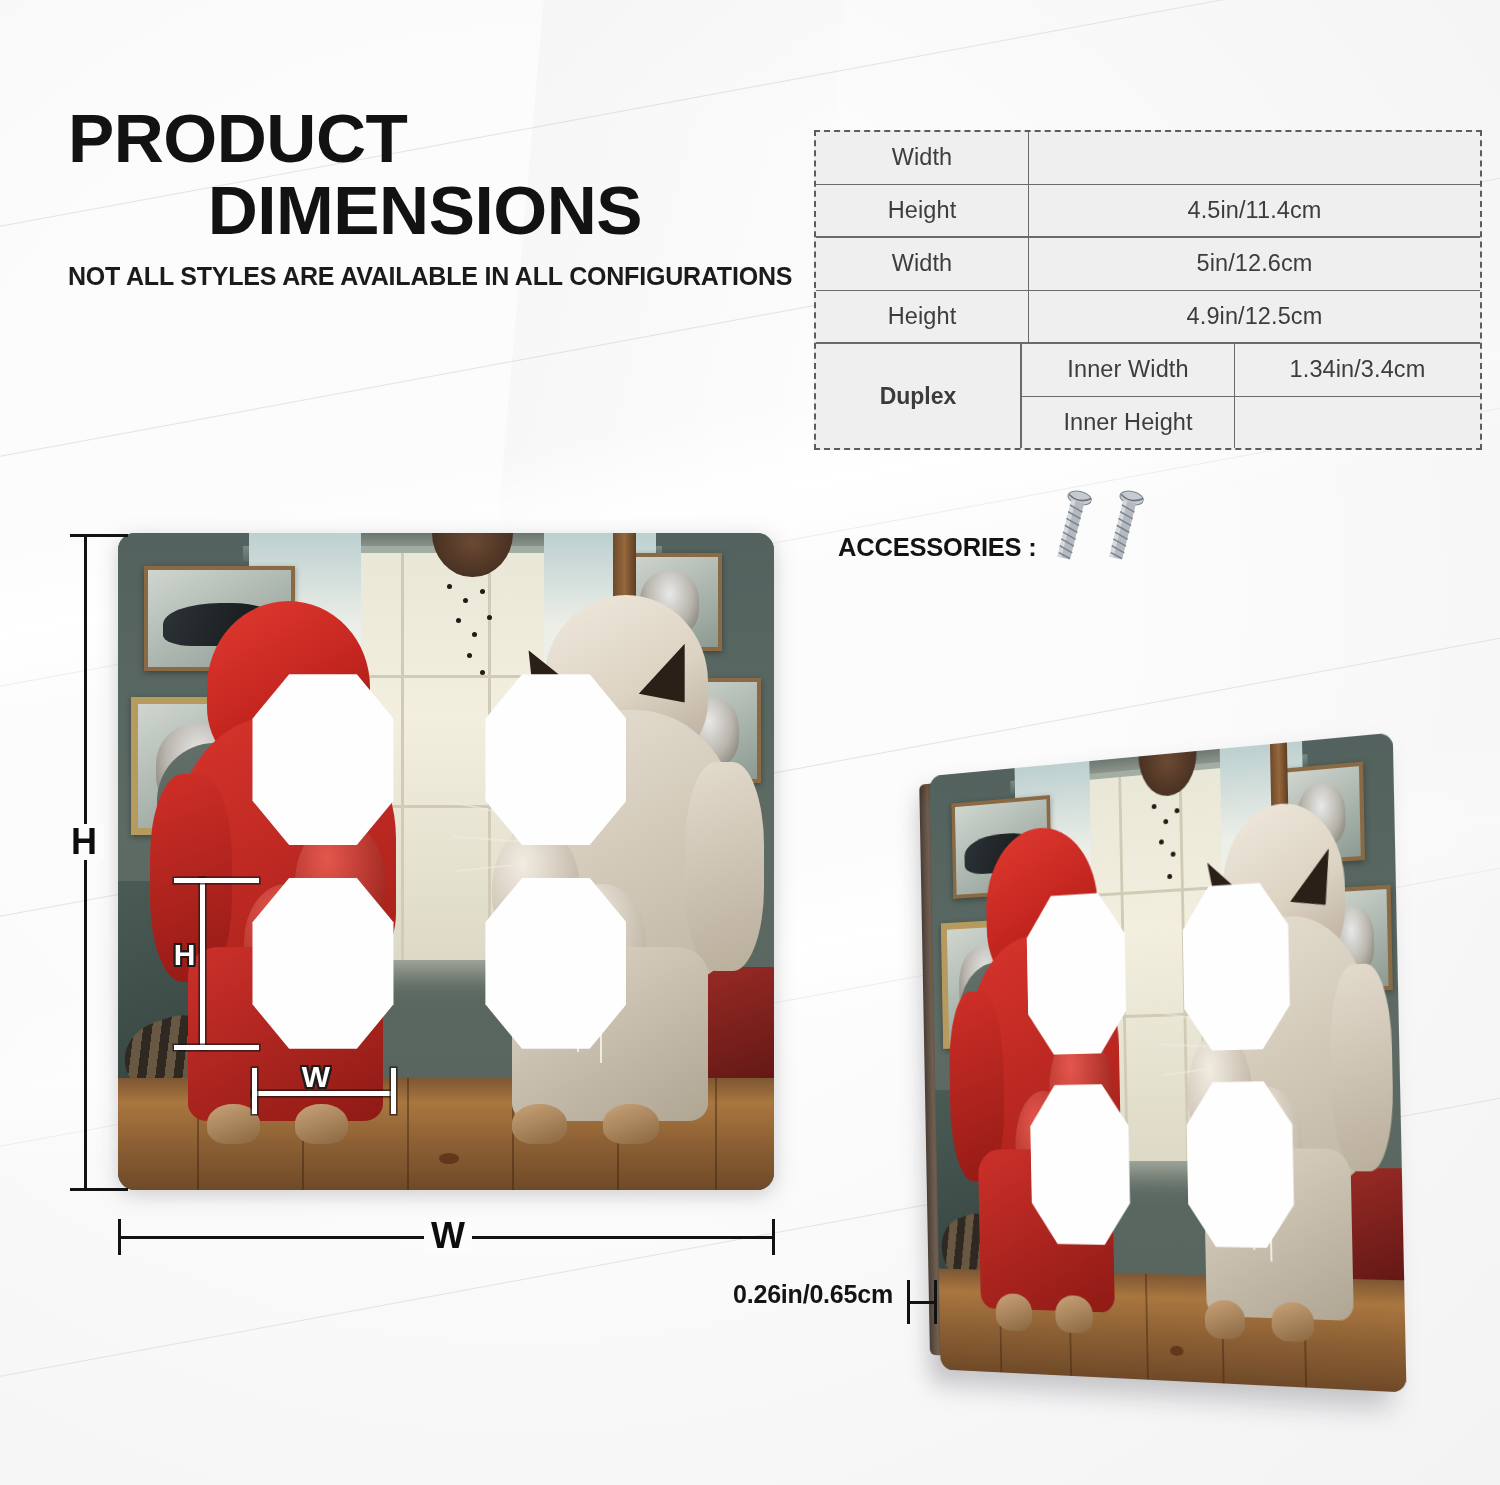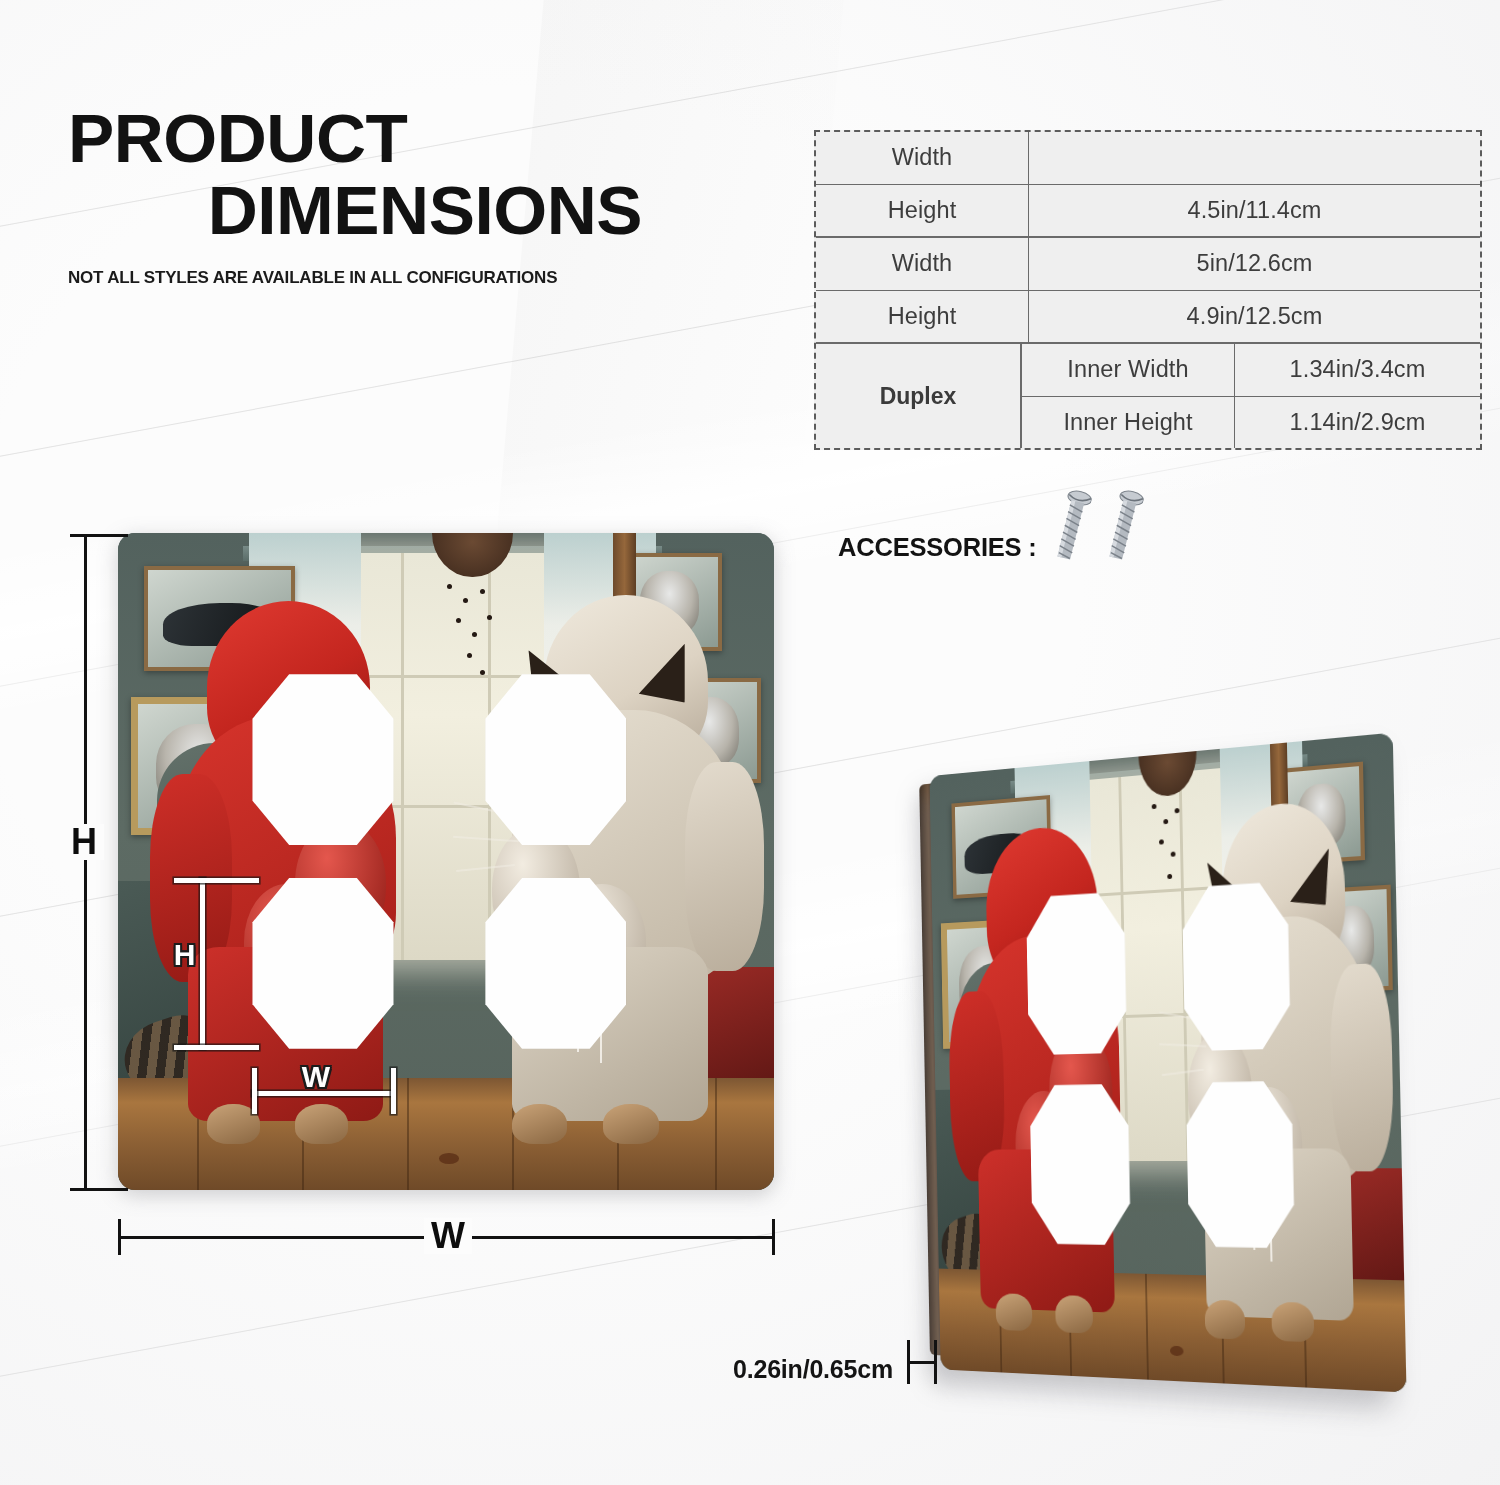--- a/index.html
+++ b/index.html
@@ -41,21 +41,21 @@
     font-weight:bold; color:#121212;
     font-size:68px; line-height:72px;
     letter-spacing:-.5px;
     font-family:"Liberation Sans", sans-serif;
     transform:scaleX(1.02);
     transform-origin:left center;
     white-space:nowrap;
   }
   .title-line.l2 { padding-left:137px; }
   #subtitle {
-    margin-top:22px; font-size:17px; font-weight:bold;
+    margin-top:16px; font-size:25px; font-weight:bold;
     color:#1b1b1b; letter-spacing:-.2px; white-space:nowrap;
   }
 
   
   #dim-table {
     position:absolute; left:814px; top:130px; width:668px; height:320px;
     border:2px dashed #5c5c5c;
     background:#efefef;
     display:flex; flex-direction:column;
   }
@@ -254,21 +254,21 @@
     position:absolute; inset:0; border-radius:14px; overflow:hidden;
     box-shadow:-14px 16px 26px rgba(120,120,128,.4);
   }
   #plate-angle .edge {
     position:absolute; left:-17px; top:6px; width:18px; height:97%;
     background:linear-gradient(90deg,#3a2c20,#6d5239 55%,#2c211a);
     border-radius:6px 0 0 6px;
     transform:translateZ(-9px);
   }
   
-  #thickness { position:absolute; left:733px; top:1340px; display:flex; align-items:flex-end; }
+  #thickness { position:absolute; left:733px; top:1280px; display:flex; align-items:flex-start; }
   #thickness-label { font-size:25px; font-weight:bold; color:#141414; letter-spacing:-.2px; }
   #thickness-bracket { position:relative; width:30px; height:44px; margin-left:14px; }
   #thickness-bracket .tb-v { position:absolute; background:#121212; width:2.6px; height:44px; }
   #thickness-bracket .tb-h { position:absolute; background:#121212; height:2.6px; width:28px; top:21px; left:1px; }
 </style>
 </head>
 <body>
 
 <div id="bg">
   <div class="column"></div>
@@ -319,21 +319,20 @@
 
   <div class="tgroup">
     <div class="tgroup-name">Duplex</div>
     <div class="tgroup-rows">
       <div class="trow">
         <div class="tlabel">Inner Width</div>
         <div class="tvalue">1.34in/3.4cm</div>
       </div>
       <div class="trow">
         <div class="tlabel">Inner Height</div>
-        <div class="tvalue">1.14in/2.9cm</div>
       </div>
     </div>
   </div>
 
 </div>
 
 <div id="accessories">
   <div id="accessories-label">ACCESSORIES :</div>
   <div id="screws">
     <svg class="screw" style="left:8px;" viewBox="0 0 26 78">

